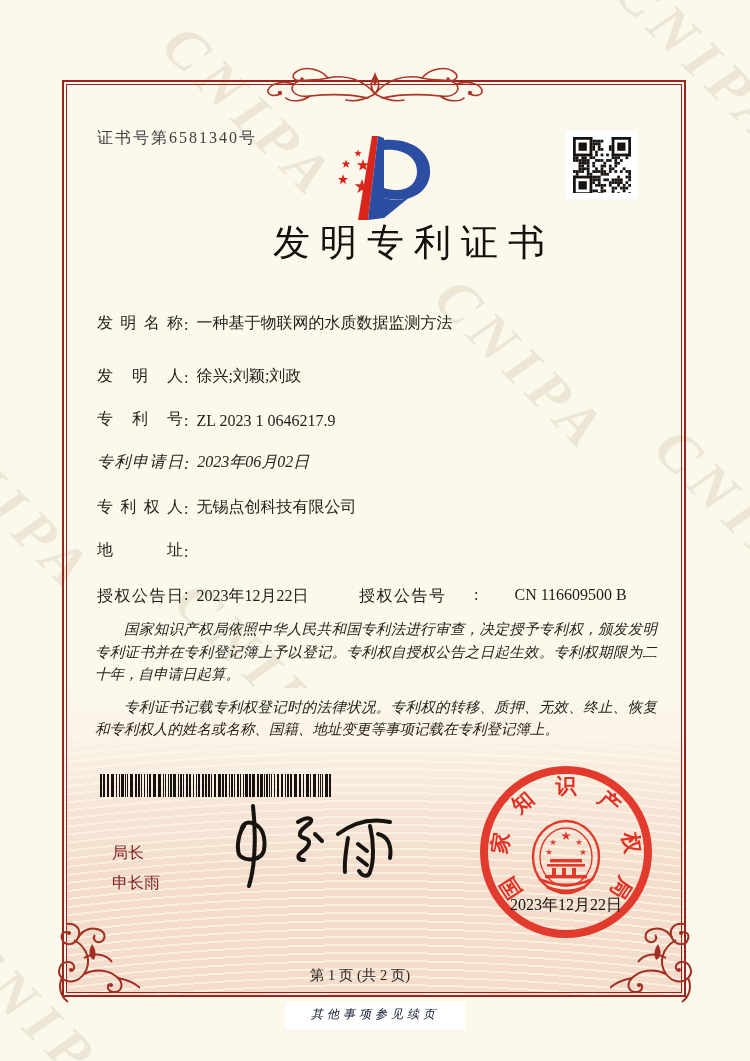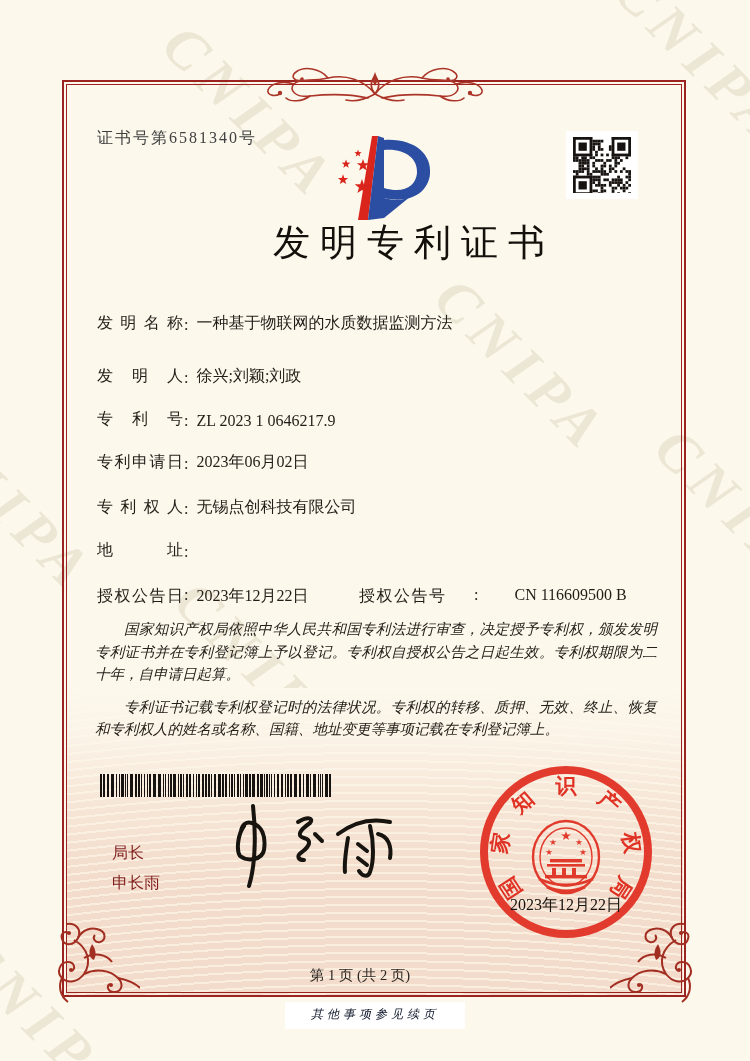--- a/index.html
+++ b/index.html
@@ -325,21 +325,21 @@
   <div class="field-row" style="top:366px;">
     <span class="f-label">发明人</span>
       <span class="f-colon">:</span>
     <span class="f-value">徐兴;刘颖;刘政</span>
   </div>
   <div class="field-row" style="top:409px;">
     <span class="f-label">专利号</span>
       <span class="f-colon">:</span>
     <span class="f-value">ZL 2023 1 0646217.9</span>
   </div>
-  <div class="field-row" style="top:452px;">
+  <div class="field-row" style="top:452px;font-style:italic;">
     <span class="f-label">专利申请日</span>
       <span class="f-colon">:</span>
     <span class="f-value">2023年06月02日</span>
   </div>
   <div class="field-row" style="top:497px;">
     <span class="f-label">专利权人</span>
       <span class="f-colon">:</span>
     <span class="f-value">无锡点创科技有限公司</span>
   </div>
   <div class="field-row" style="top:540px;">

